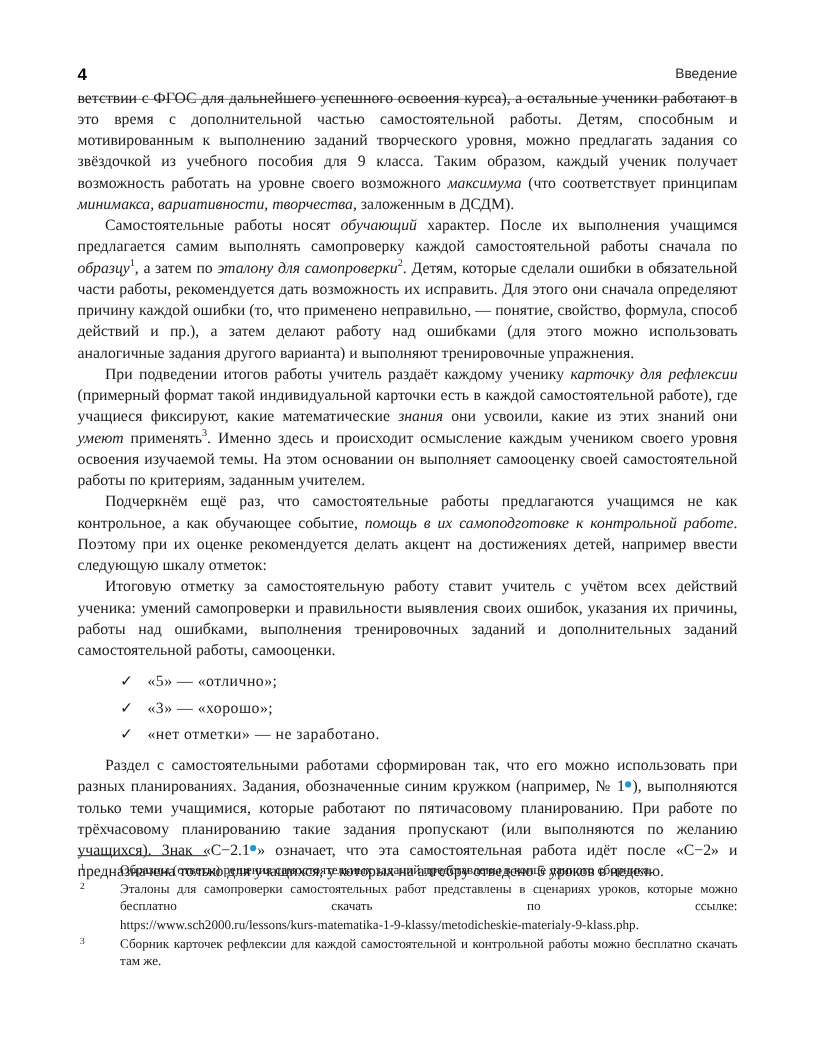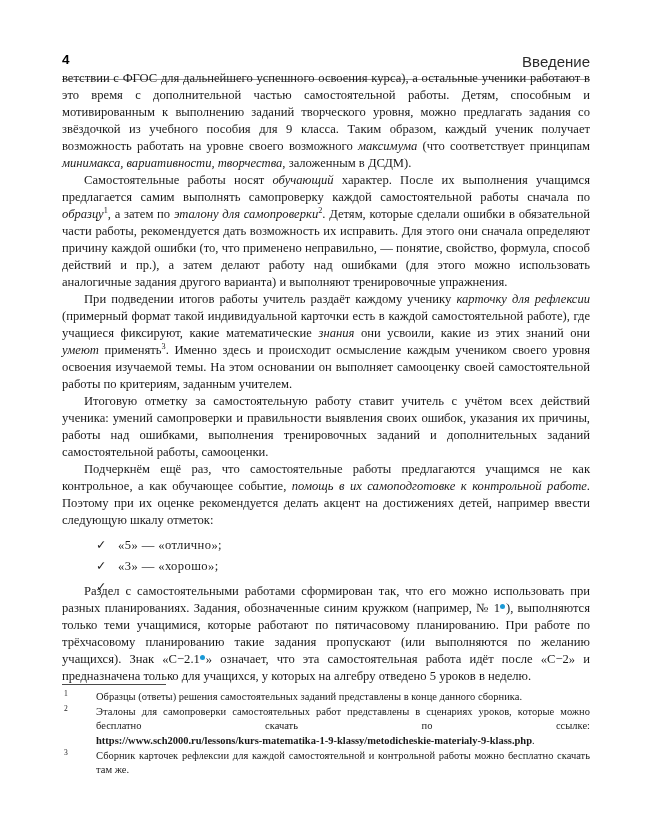--- a/index.html
+++ b/index.html
@@ -42,21 +42,21 @@
     font-size: 13.5px;
     color: #000;
     letter-spacing: 0px;
   }
   .runhead-title {
     position: absolute;
     right: 0;
     top: 1px;
     font-family: "Liberation Sans", "DejaVu Sans", sans-serif;
     font-weight: normal;
-    font-size: 15px;
+    font-size: 11px;
     color: #2a2a2a;
   }
   .runhead-rule {
     position: absolute;
     left: 62px;
     top: 79px;
     width: 528px;
     height: 1px;
     background: #9a9a9a;
   }
@@ -144,49 +144,49 @@
     line-height: 14.2px;
     text-align: justify;
     margin-bottom: 1px;
   }
   .fnote .fnum {
     position: absolute;
     left: 2px;
     top: -3px;
     font-size: 7.6px;
   }
-  .fnote .url { white-space: nowrap; font-weight: bold; }
+  .fnote .url { white-space: nowrap; }
 </style>
 </head>
 <body>
 
 <div class="page">
 
   <div class="runhead">
     <span class="runhead-num">4</span>
     <span class="runhead-title">Введение</span>
   </div>
   <div class="runhead-rule"></div>
 
   <div class="body-col">
 
     <p class="para noindent"><span>ветствии с ФГОС для дальнейшего успешного освоения курса), а остальные ученики работают в это время с дополнительной частью самостоятельной работы. Детям, способным и мотивированным к выполнению заданий творческого уровня, можно предлагать задания со звёздочкой из учебного пособия для 9 класса. Таким образом, каждый ученик получает возможность работать на уровне своего возможного </span><span class="it">максимума</span><span> (что соответствует принципам </span><span class="it">минимакса, вариативности, творчества</span><span>, заложенным в ДСДМ).</span></p>
 
     <p class="para"><span>Самостоятельные работы носят </span><span class="it">обучающий</span><span> характер. После их выполнения учащимся предлагается самим выполнять самопроверку каждой самостоятельной работы сначала по </span><span class="it">образцу</span><sup class="fn">1</sup><span>, а затем по </span><span class="it">эталону для самопроверки</span><sup class="fn">2</sup><span>. Детям, которые сделали ошибки в обязательной части работы, рекомендуется дать возможность их исправить. Для этого они сначала определяют причину каждой ошибки (то, что применено неправильно, — понятие, свойство, формула, способ действий и пр.), а затем делают работу над ошибками (для этого можно использовать аналогичные задания другого варианта) и выполняют тренировочные упражнения.</span></p>
 
     <p class="para"><span>При подведении итогов работы учитель раздаёт каждому ученику </span><span class="it">карточку для рефлексии</span><span> (примерный формат такой индивидуальной карточки есть в каждой самостоятельной работе), где учащиеся фиксируют, какие математические </span><span class="it">знания</span><span> они усвоили, какие из этих знаний они </span><span class="it">умеют</span><span> применять</span><sup class="fn">3</sup><span>. Именно здесь и происходит осмысление каждым учеником своего уровня освоения изучаемой темы. На этом основании он выполняет самооценку своей самостоятельной работы по критериям, заданным учителем.</span></p>
 
+    <p class="para"><span>Подчеркнём ещё раз, что самостоятельные работы предлагаются учащимся не как контрольное, а как обучающее событие, </span><span class="it">помощь в их самоподготовке к контрольной работе</span><span>. Поэтому при их оценке рекомендуется делать акцент на достижениях детей, например ввести следующую шкалу отметок:</span></p>
+
     <p class="para">Итоговую отметку за самостоятельную работу ставит учитель с учётом всех действий ученика: умений самопроверки и правильности выявления своих ошибок, указания их причины, работы над ошибками, выполнения тренировочных заданий и дополнительных заданий самостоятельной работы, самооценки.</p>
-
-    <p class="para"><span>Подчеркнём ещё раз, что самостоятельные работы предлагаются учащимся не как контрольное, а как обучающее событие, </span><span class="it">помощь в их самоподготовке к контрольной работе</span><span>. Поэтому при их оценке рекомендуется делать акцент на достижениях детей, например ввести следующую шкалу отметок:</span></p>
 
     <ul class="checklist">
       <li><span class="tick">✓</span><span class="grade-text">«5» — «отлично»;</span></li>
       <li><span class="tick">✓</span><span class="grade-text">«3» — «хорошо»;</span></li>
-      <li><span class="tick">✓</span></li>
+      <li><span class="tick">✓</span><span class="grade-text">«нет отметки» — не заработано.</span></li>
     </ul>
 
 
     <p class="para"><span>Раздел с самостоятельными работами сформирован так, что его можно использовать при разных планированиях. Задания, обозначенные синим кружком (например, № 1</span><span class="bluedot"></span><span>), выполняются только теми учащимися, которые работают по пятичасовому планированию. При работе по трёхчасовому планированию такие задания пропускают (или выполняются по желанию учащихся). Знак «С−2.1</span><span class="bluedot"></span><span>» означает, что эта самостоятельная работа идёт после «С−2» и предназначена только для учащихся, у которых на алгебру отведено 5 уроков в неделю.</span></p>
 
   </div>
 
   <div class="fn-rule"></div>
 
   <div class="footnotes">

